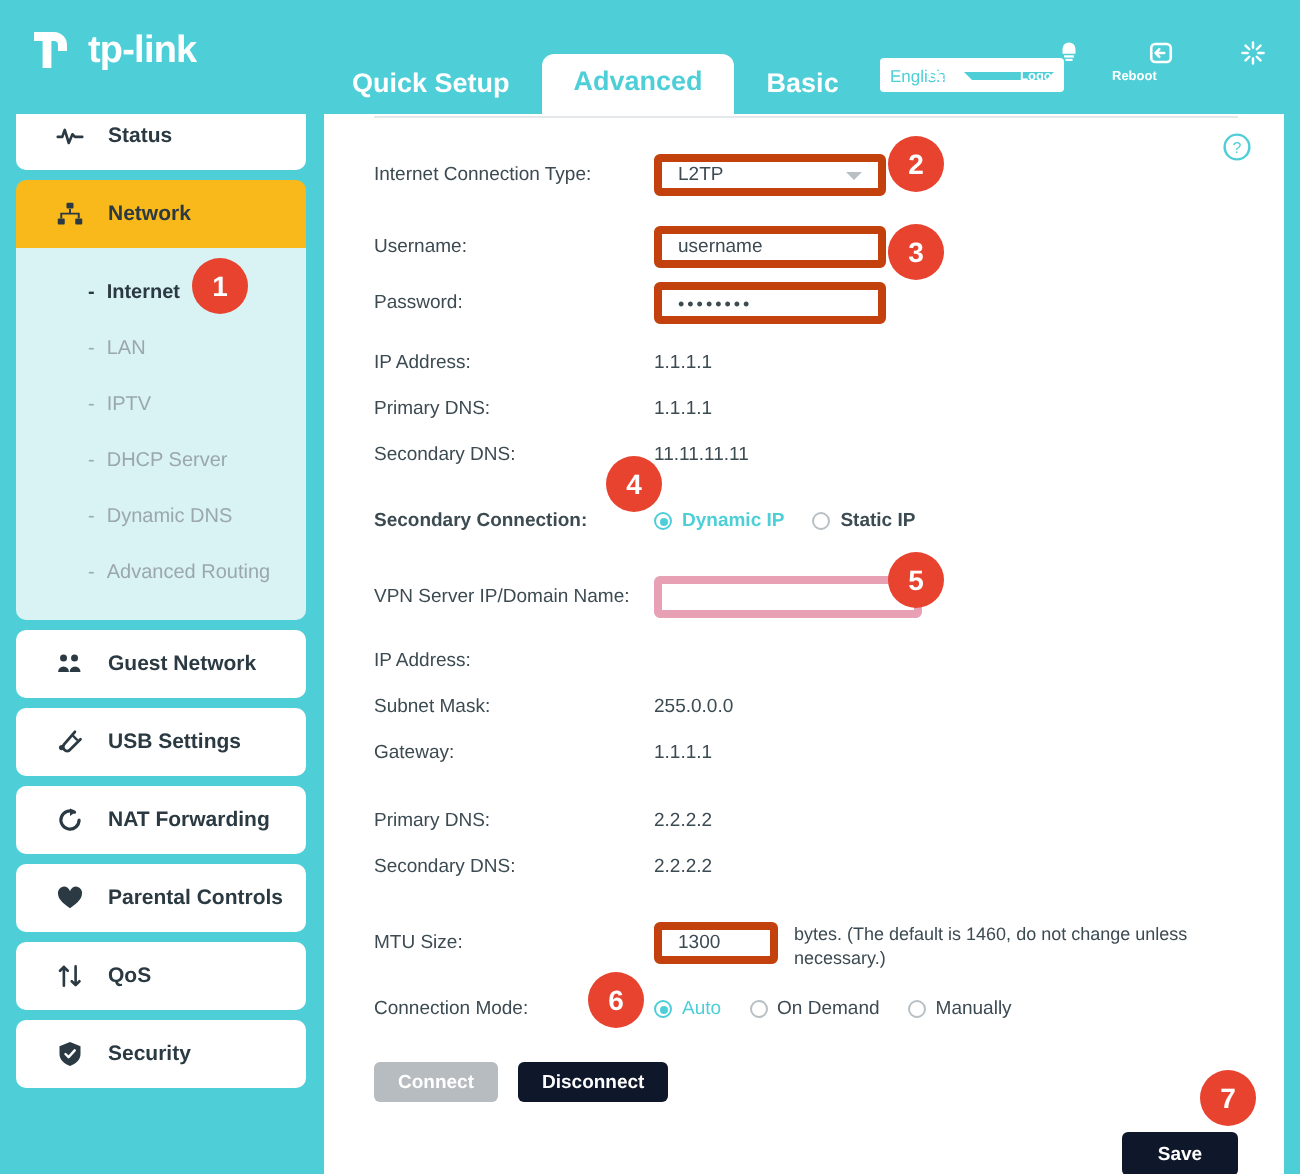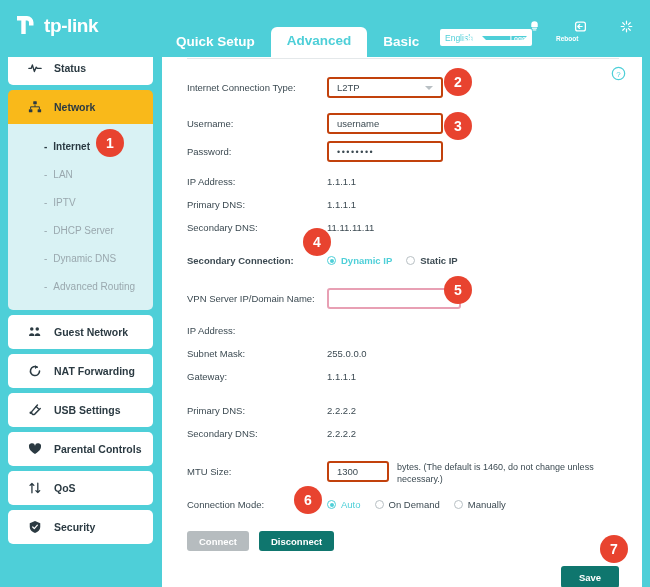--- a/index.html
+++ b/index.html
@@ -146,21 +146,21 @@
     left: 25px; width: 440px;
   }
   .lbl {
     width: 140px; flex-shrink: 0;
     font-size: 9.5px; color: #3c4a52;
   }
   .val {
     font-size: 9.5px; color: #3c4a52;
   }
   .inp {
-    height: 21px; border: 2px solid #c2410c;
+    height: 21px; border: 4px solid #c2410c;
     border-radius: 3px; background: #ffffff;
     display: flex; align-items: center;
     padding: 0 8px;
     font-size: 9.5px; color: #3c4a52;
   }
   .inp.select {
     width: 116px; justify-content: space-between;
   }
   .inp.text { width: 116px; }
   .inp.wide { width: 134px; }
@@ -199,21 +199,21 @@
   }
 
   .btn {
     height: 20px; border-radius: 3px;
     display: inline-flex; align-items: center; justify-content: center;
     padding: 0 12px;
     font-size: 9.5px; color: #ffffff; font-weight: bold;
     cursor: pointer;
   }
   .btn.gray { background: #b6bcbf; }
-  .btn.cyan { background: #0f766e; }
+  .btn.cyan { background: #0f172a; }
   .btn.save { width: 58px; height: 22px; }
 
   
   .badge {
     position: absolute;
     width: 28px; height: 28px;
     border-radius: 50%;
     background: #e8432f;
     color: #ffffff;
     font-size: 14px; font-weight: bold;
@@ -467,36 +467,36 @@
           <path d="M1.2 12.5 a3.1 3.1 0 0 1 6.2 0 z" fill="#2b3a42"></path>
           <path d="M7.8 12.5 a3.1 3.1 0 0 1 6.2 0 z" fill="#2b3a42"></path>
         </svg>
       </span>
       <span class="label">Guest Network</span>
     </div>
 
     <div class="nav-item">
       <span class="nav-icon">
         <svg width="14" height="14" viewBox="0 0 16 16">
-          <path d="M13.2 8 a5.2 5.2 0 1 1 -2.6 -4.5" fill="none" stroke="#2b3a42" stroke-width="1.8" stroke-linecap="round"></path>
-          <path d="M8 1.3 l3 2.2 l-3 2.2 z" fill="#2b3a42"></path>
-        </svg>
-      </span>
-      <span class="label">NAT Forwarding</span>
-    </div>
-
-    <div class="nav-item">
-      <span class="nav-icon">
-        <svg width="14" height="14" viewBox="0 0 16 16">
           <path d="M10.8 2.2 L4.5 9.5 a2.3 2.3 0 0 0 3.2 3.2 L14 6.4" fill="none" stroke="#2b3a42" stroke-width="1.6" stroke-linecap="round"></path>
           <circle cx="3.2" cy="11.2" r="1.5" fill="#2b3a42"></circle>
           <path d="M9.3 4 l2.6 2.6" stroke="#2b3a42" stroke-width="1.4" stroke-linecap="round"></path>
         </svg>
       </span>
       <span class="label">USB Settings</span>
+    </div>
+
+    <div class="nav-item">
+      <span class="nav-icon">
+        <svg width="14" height="14" viewBox="0 0 16 16">
+          <path d="M13.2 8 a5.2 5.2 0 1 1 -2.6 -4.5" fill="none" stroke="#2b3a42" stroke-width="1.8" stroke-linecap="round"></path>
+          <path d="M8 1.3 l3 2.2 l-3 2.2 z" fill="#2b3a42"></path>
+        </svg>
+      </span>
+      <span class="label">NAT Forwarding</span>
     </div>
 
     <div class="nav-item">
       <span class="nav-icon">
         <svg width="14" height="14" viewBox="0 0 16 16">
           <path d="M8 13.8 C3 10.4 1.2 8 1.2 5.7 A3.4 3.4 0 0 1 8 4.2 A3.4 3.4 0 0 1 14.8 5.7 C14.8 8 13 10.4 8 13.8 z" fill="#2b3a42"></path>
         </svg>
       </span>
       <span class="label">Parental Controls</span>
     </div>

